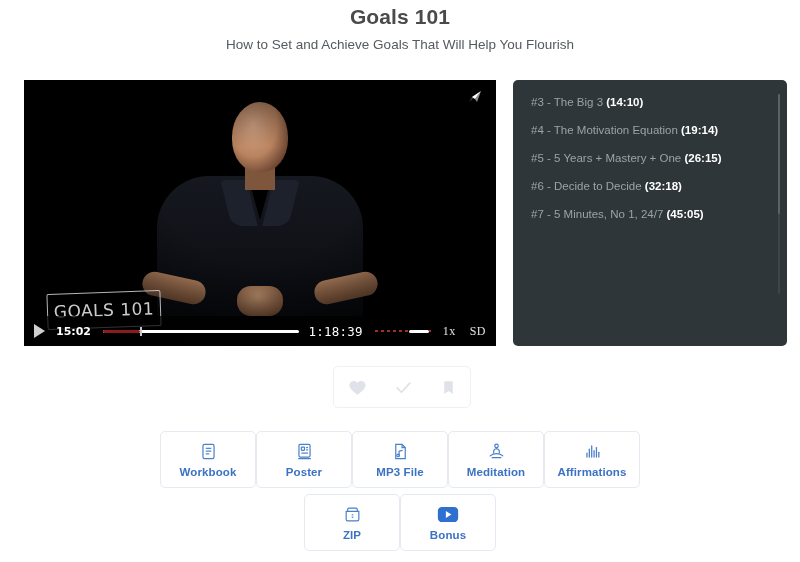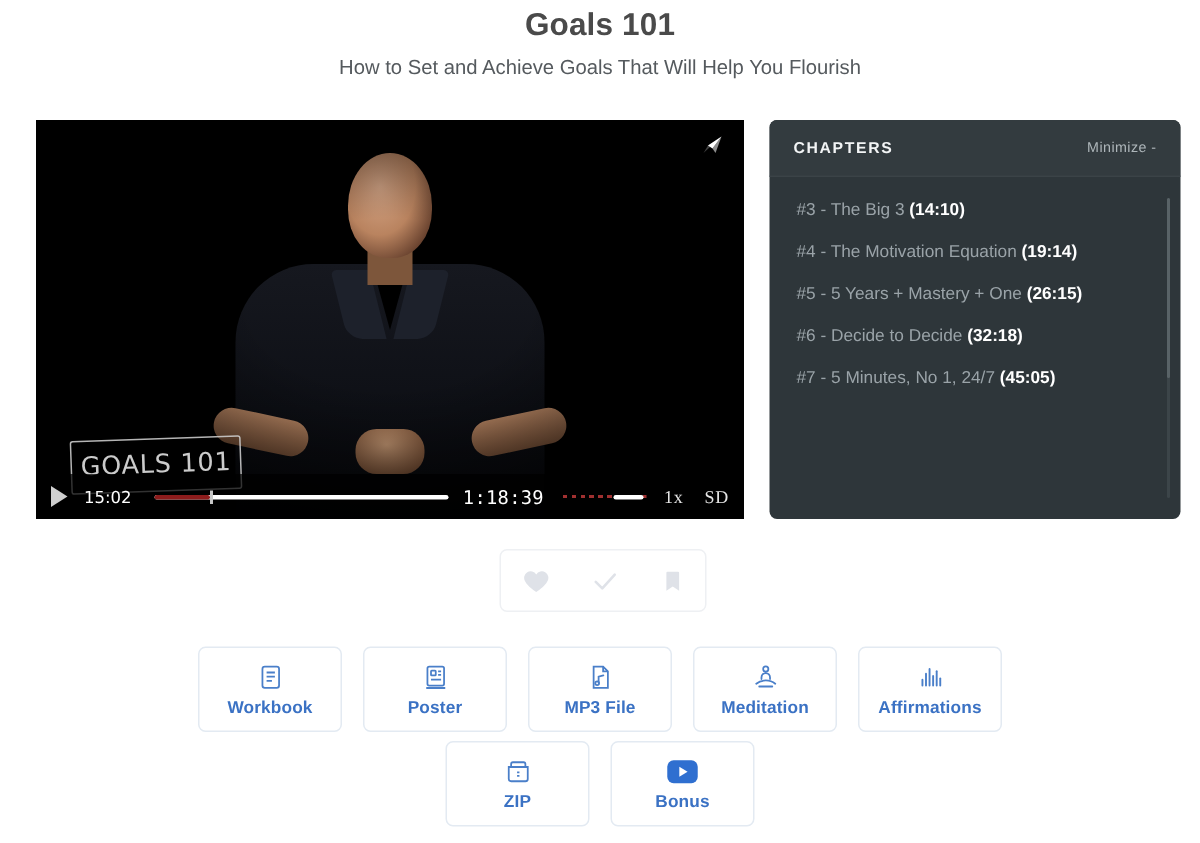--- a/index.html
+++ b/index.html
@@ -102,21 +102,21 @@
     display:flex; align-items:center; padding:0 10px;
     color:#fff; font-family:"DejaVu Sans Mono", monospace; font-size:12px;
   }
   .play-btn {
     width:0; height:0; border-left:11px solid #cfcfcf;
     border-top:7px solid transparent; border-bottom:7px solid transparent;
     margin-right:8px; cursor:pointer; flex:none;
   }
   .cur-time {
     position:absolute; left:32px; bottom:8px;
-    font-family:"DejaVu Sans", sans-serif; font-size:11px; font-weight:400;
+    font-family:"DejaVu Sans", sans-serif; font-size:11px; font-weight:700;
     color:#fff; text-shadow:0 1px 2px #000; pointer-events:none;
   }
   .progress {
     position:relative; flex:1 1 auto; height:3px; margin:0 10px 0 50px;
     background:#ffffff; border-radius:2px; cursor:pointer;
   }
   .progress .played {
     position:absolute; left:0; top:0; height:3px; width:19%;
     background:#8d1c1c; border-radius:2px;
   }
@@ -178,21 +178,21 @@
     width:138px; height:42px;
     border:1px solid #eef0f3; border-radius:5px;
     display:flex; align-items:center; justify-content:space-around;
     background:#fff;
   }
   .reactions .rx { cursor:pointer; line-height:0; }
 
   
   .tiles-row {
     position:absolute; left:0; width:800px;
-    display:flex; justify-content:center; gap:14px;
+    display:flex; justify-content:center; gap:0;
   }
   .tiles-row.row1 { top:431px; }
   .tiles-row.row2 { top:494px; }
   .tile {
     width:96px; height:57px;
     border:1px solid #e3eaf2; border-radius:5px;
     background:#fff; cursor:pointer;
     display:flex; flex-direction:column; align-items:center; justify-content:center;
     gap:5px;
   }
@@ -245,24 +245,20 @@
         <div class="dots"></div>
         <div class="vfill"></div>
       </div>
       <div class="speed">1x</div>
       <div class="quality">SD</div>
     </div>
     <div class="cur-time">15:02</div>
   </div>
 
   <div class="chapters">
-    <div class="chapters-head">
-      <div class="chapters-title">CHAPTERS</div>
-      <div class="chapters-minimize">Minimize -</div>
-    </div>
     <div class="chapters-body">
       <div class="chapter-item">
         <span>#3 - The Big 3</span>
         <span class="ch-time">(14:10)</span>
       </div>
       <div class="chapter-item">
         <span>#4 - The Motivation Equation</span>
         <span class="ch-time">(19:14)</span>
       </div>
       <div class="chapter-item">

